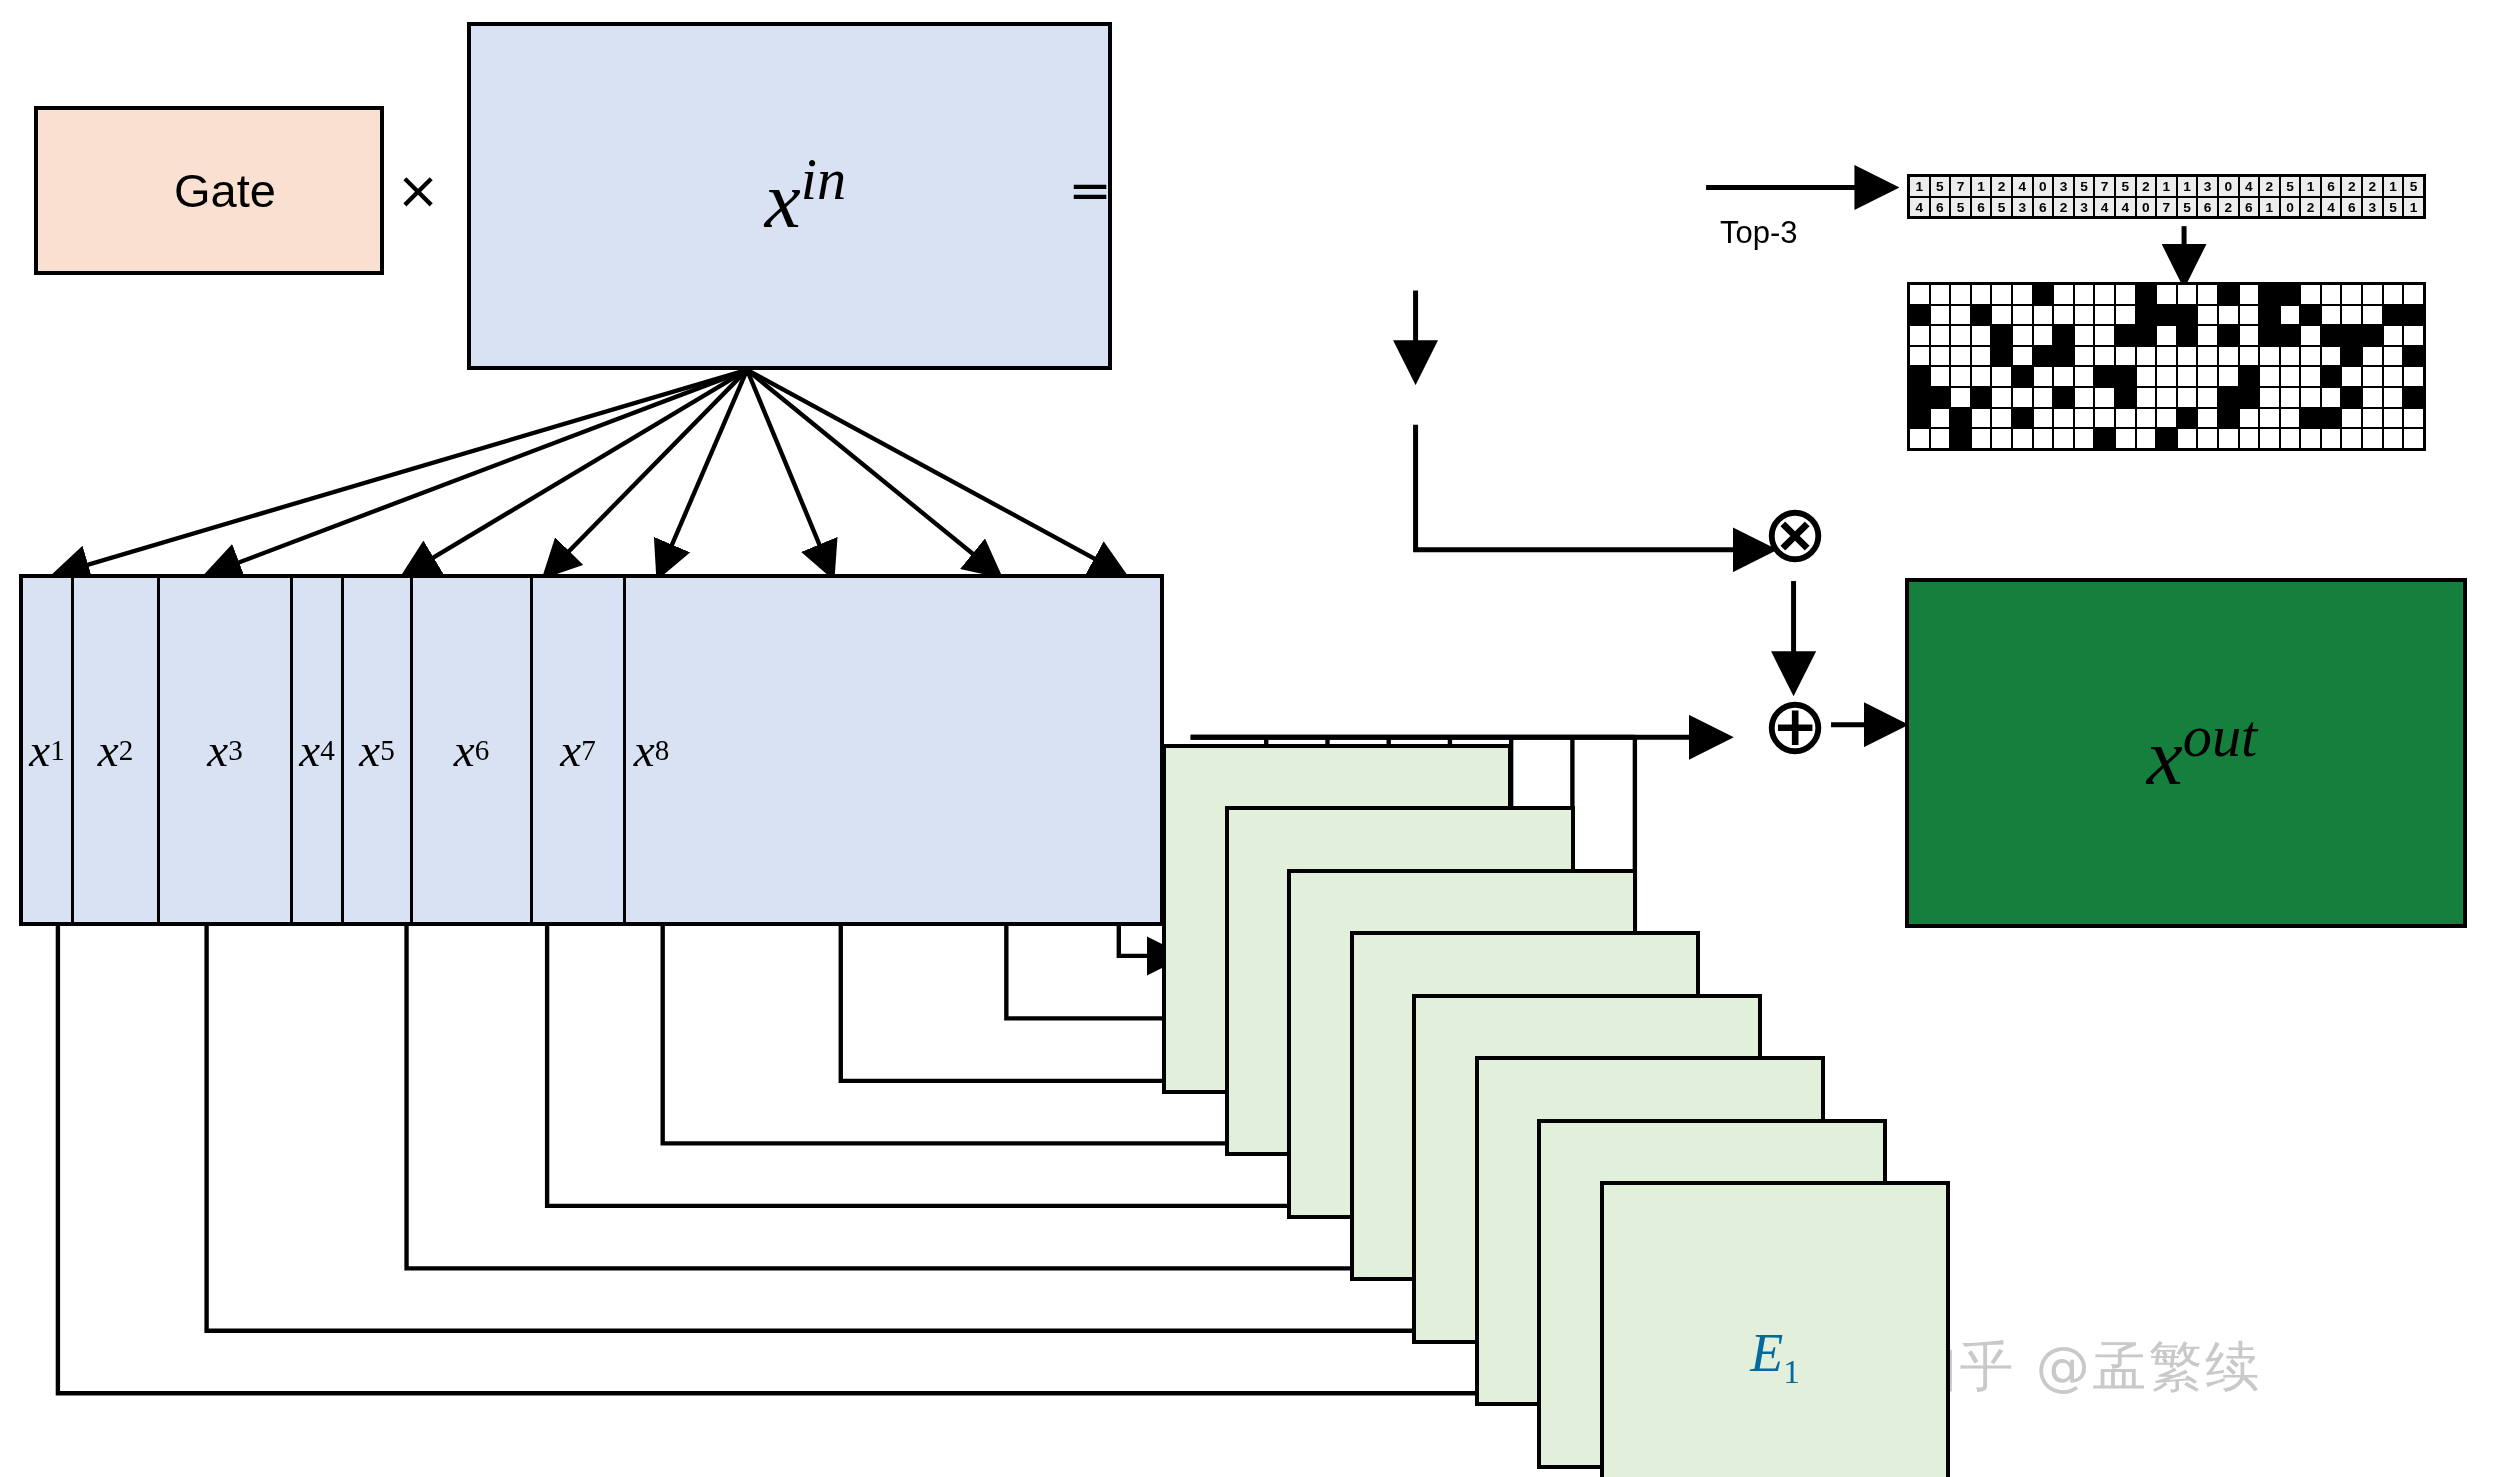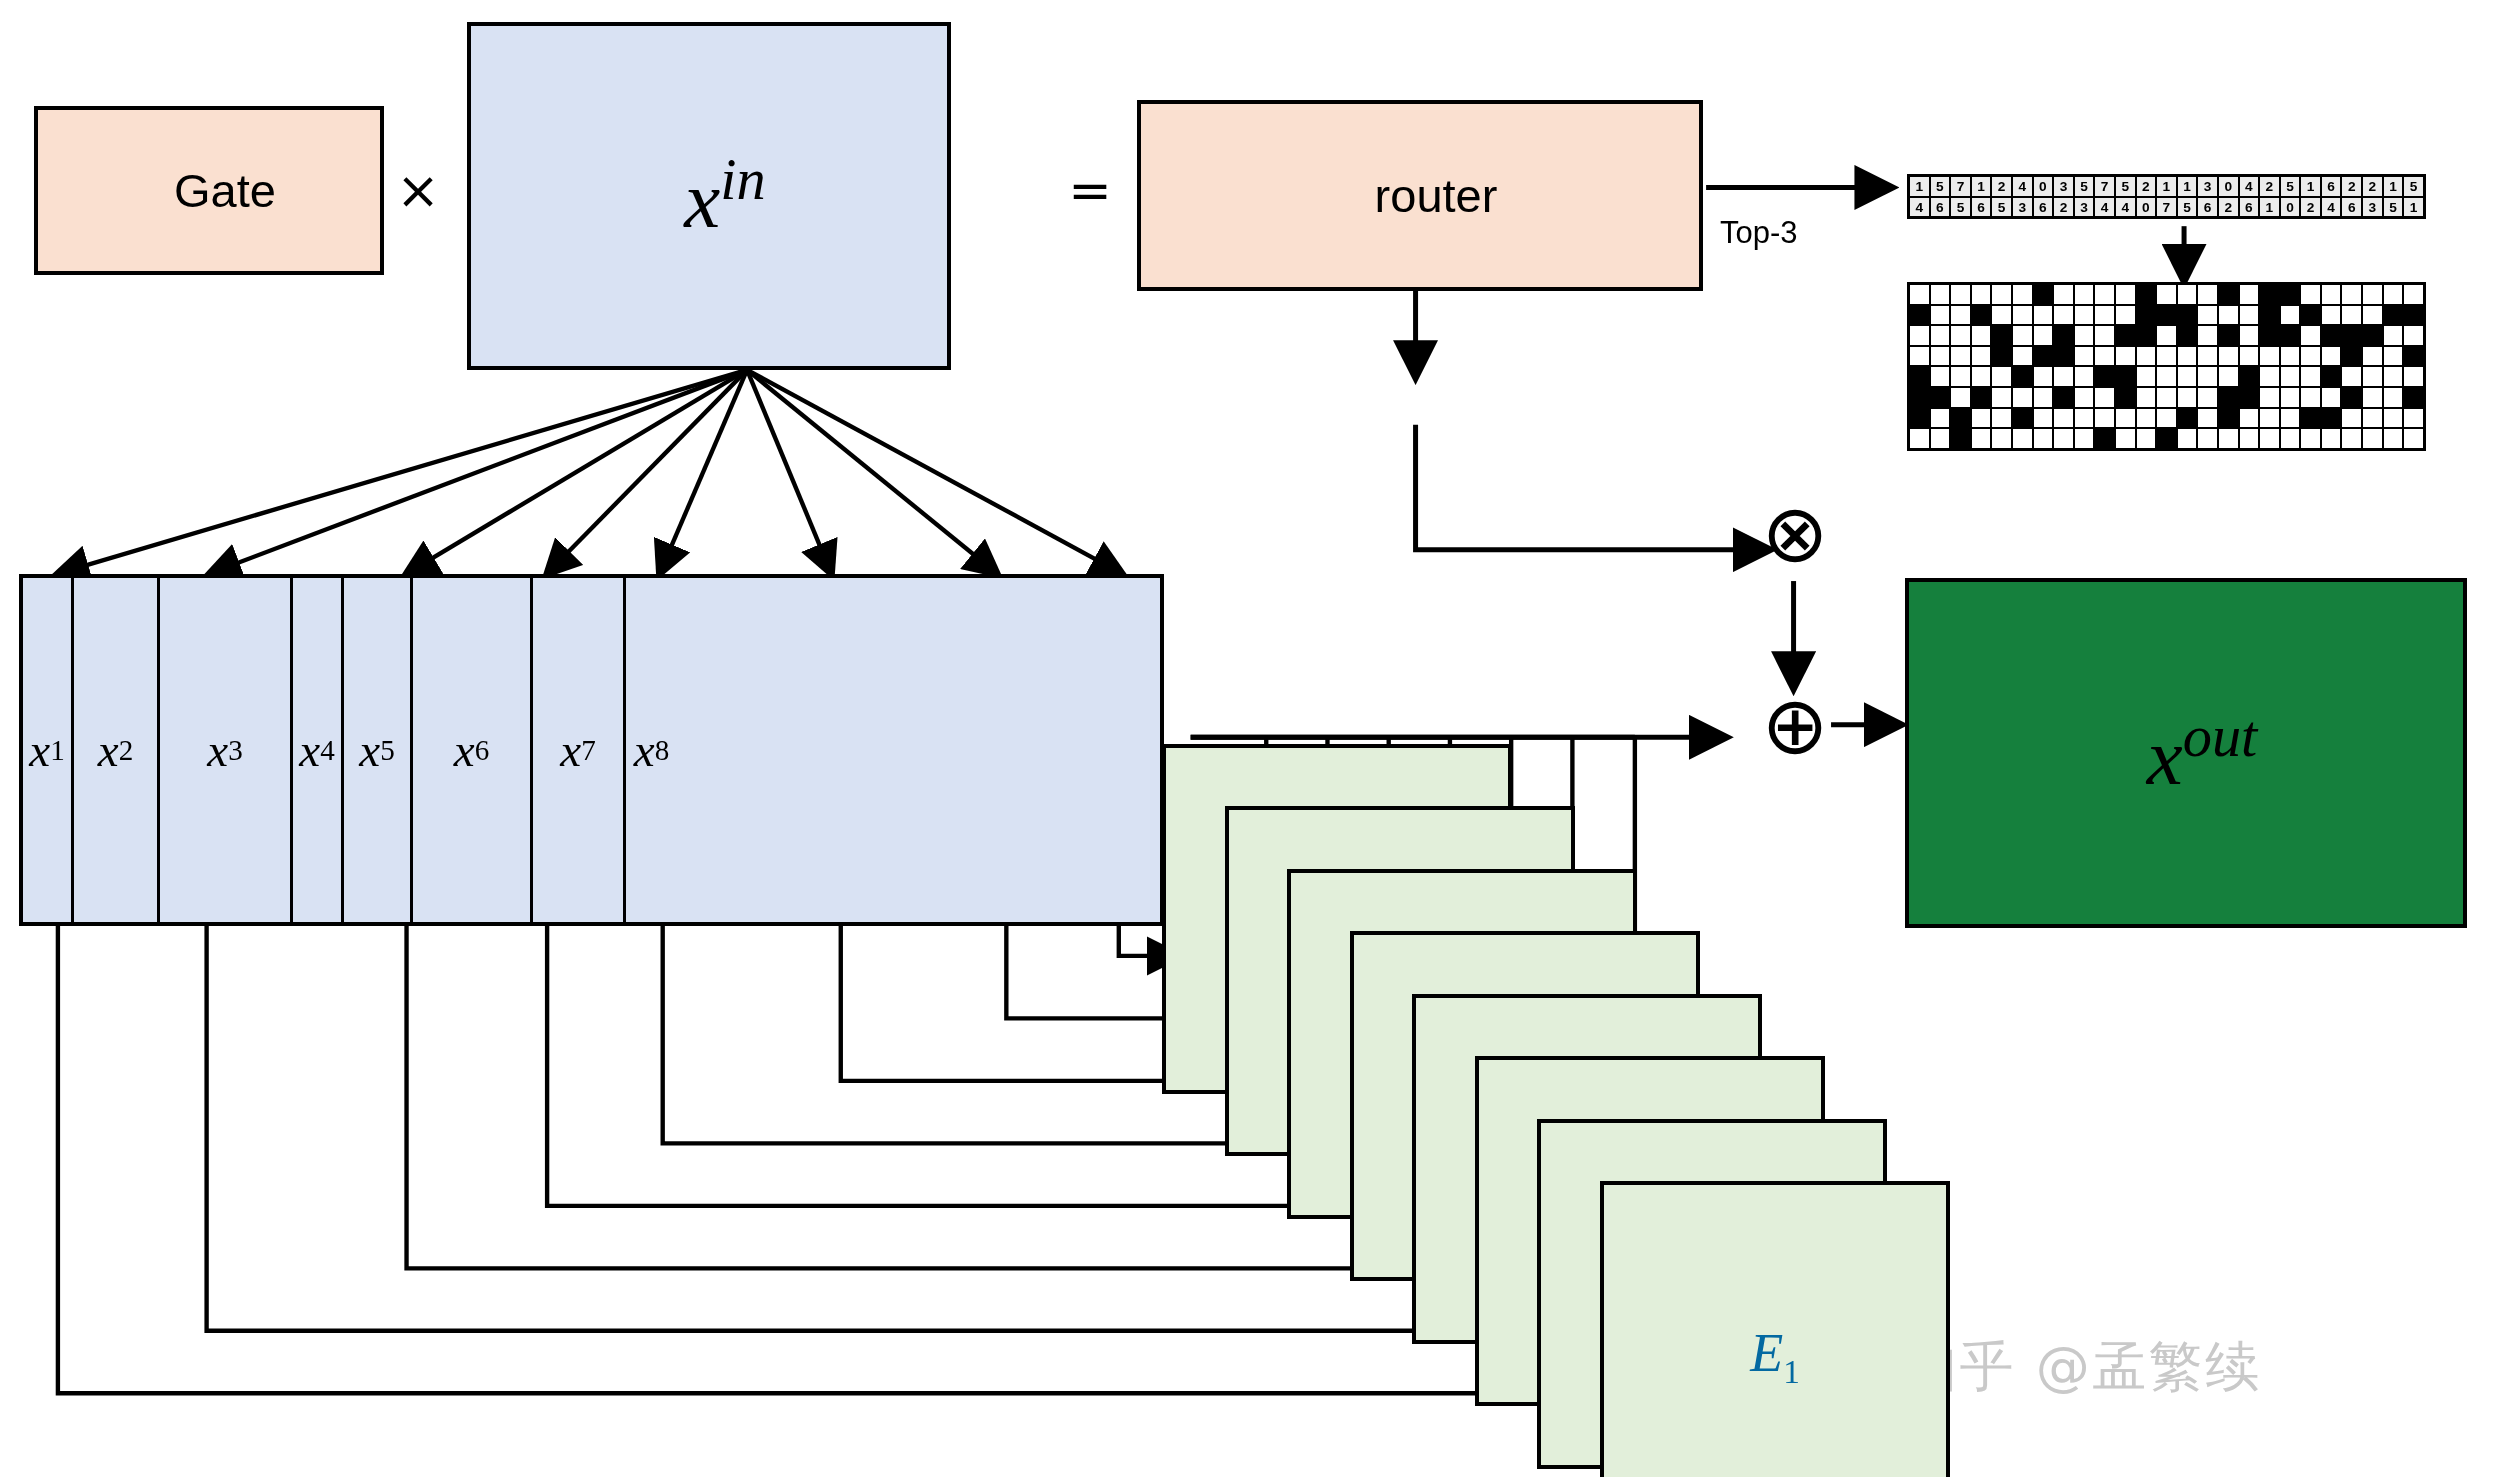--- a/index.html
+++ b/index.html
@@ -233,31 +233,28 @@
       </g>
     </g>
   </svg>
 
   <div class="box box-gate" style="left:34px; top:106px; width:350px; height:169px;">
     <span class="lbl-plain" style="font-size:47px;">Gate</span>
   </div>
 
   <div class="op" style="left:387px; top:164px; width:62px; font-size:52px;">×</div>
 
-  <div class="box box-blue" style="left:467px; top:22px; width:484px; height:348px;">
+  <div class="box box-blue" style="left:467px; top:22px; width:645px; height:348px;">
     <span class="lbl-math" style="font-size:81px;">
       <span>x</span><span class="sup">in</span>
     </span>
   </div>
 
   <div class="op" style="left:1059px; top:164px; width:62px; font-size:52px;">=</div>
 
-  <div class="box box-router" style="left:1137px; top:100px; width:566px; height:191px;">
-    <span class="lbl-plain" style="font-size:47px;">router</span>
-  </div>
 
   <div class="lbl-plain abs" style="left:1720px; top:217px; font-size:31px;">Top-3</div>
 
 
   <div id="digit-grid" style="left:1907px; top:174px;">
       <div class="digit-row">
         <div class="digit-cell">1</div>
         <div class="digit-cell">5</div>
         <div class="digit-cell">7</div>
         <div class="digit-cell">1</div>

